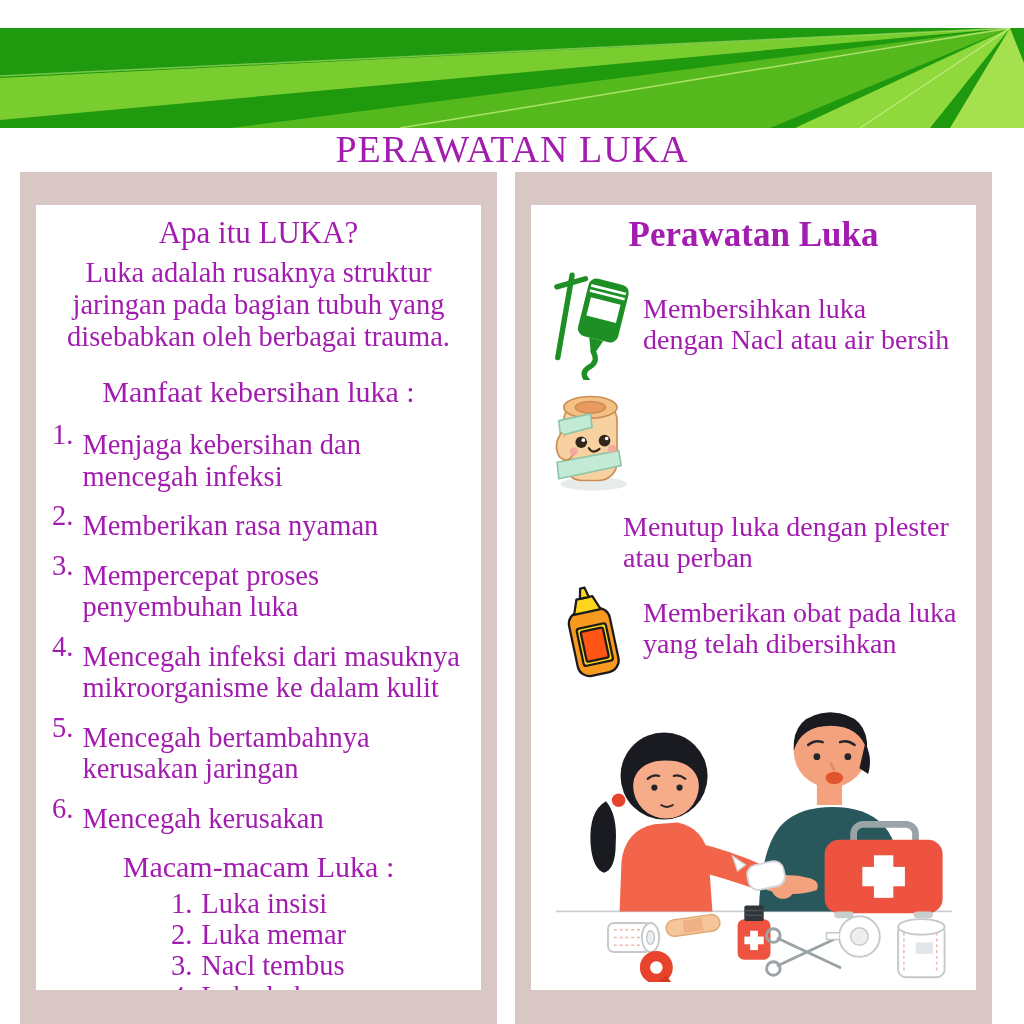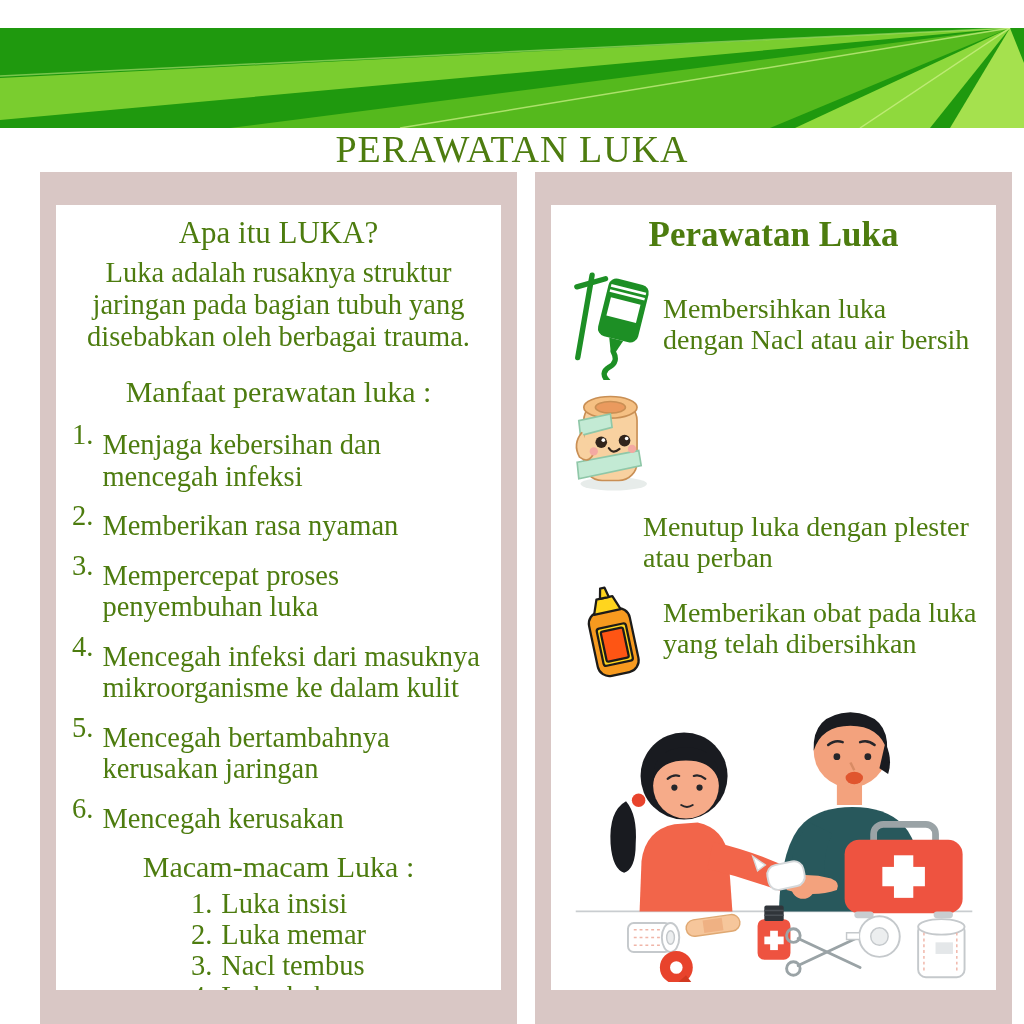--- a/index.html
+++ b/index.html
@@ -1,22 +1,22 @@
 <!DOCTYPE html>
 <html><head>
 <meta charset="utf-8">
 <style>
   html,body{margin:0;padding:0;background:#fff;}
   .page{position:relative;width:1024px;height:1024px;background:#fff;overflow:hidden;
-        font-family:"Liberation Serif","DejaVu Serif",serif;color:#4d7c0f;}
+        font-family:"Liberation Serif","DejaVu Serif",serif;color:#a21caf;}
   .banner{position:absolute;top:28px;left:0;width:1024px;height:100px;}
   .main-title{position:absolute;top:126px;left:0;width:1024px;text-align:center;
         font-size:38px;line-height:46px;font-weight:normal;margin:0;letter-spacing:1px;}
   .columns{position:absolute;top:172px;left:0;width:1024px;height:852px;display:flex;
-        gap:18px;padding:0 24px 0 40px;box-sizing:border-box;}
+        gap:18px;padding:0 24px 0 20px;box-sizing:border-box;}
   .frame{width:477px;height:852px;background:#d9c7c5;padding:33px 16px 0;box-sizing:border-box;}
   .panel{background:#fff;width:445px;height:785px;box-sizing:border-box;padding:8px 10px;overflow:hidden;}
   
   .h-left{font-size:31px;line-height:36px;font-weight:normal;text-align:center;margin:2px 0 6px;}
   .definition{font-size:28.5px;line-height:32px;text-align:center;margin:1px;white-space:pre-line;}
   .h-sub{font-size:30px;line-height:34px;font-weight:normal;text-align:center;margin:22px 0 10px;}
   .benefits{list-style:none;margin:0;padding:0 0 0 6px;font-size:28.5px;}
   .benefits li{display:flex;line-height:31.5px;margin-bottom:8px;}
   .benefits .num{flex:0 0 auto;margin-right:9px;}
   .benefits .txt{white-space:pre-line;margin-top:10px;}
@@ -58,21 +58,21 @@
 
   <div class="columns">
 
     <section class="frame">
       <div class="panel">
         <h2 class="h-left">Apa itu LUKA?</h2>
         <p class="definition">Luka adalah rusaknya struktur
 jaringan pada bagian tubuh yang
 disebabkan oleh berbagai trauma.</p>
 
-        <h3 class="h-sub">Manfaat perawatan luka :</h3>
+        <h3 class="h-sub">Manfaat kebersihan luka :</h3>
         <ol class="benefits">
           <li>
             <span class="num">1.</span>
             <span class="txt">Menjaga kebersihan dan
 mencegah infeksi</span>
             </li>
           <li>
             <span class="num">2.</span>
             <span class="txt">Memberikan rasa nyaman</span>
             </li>

